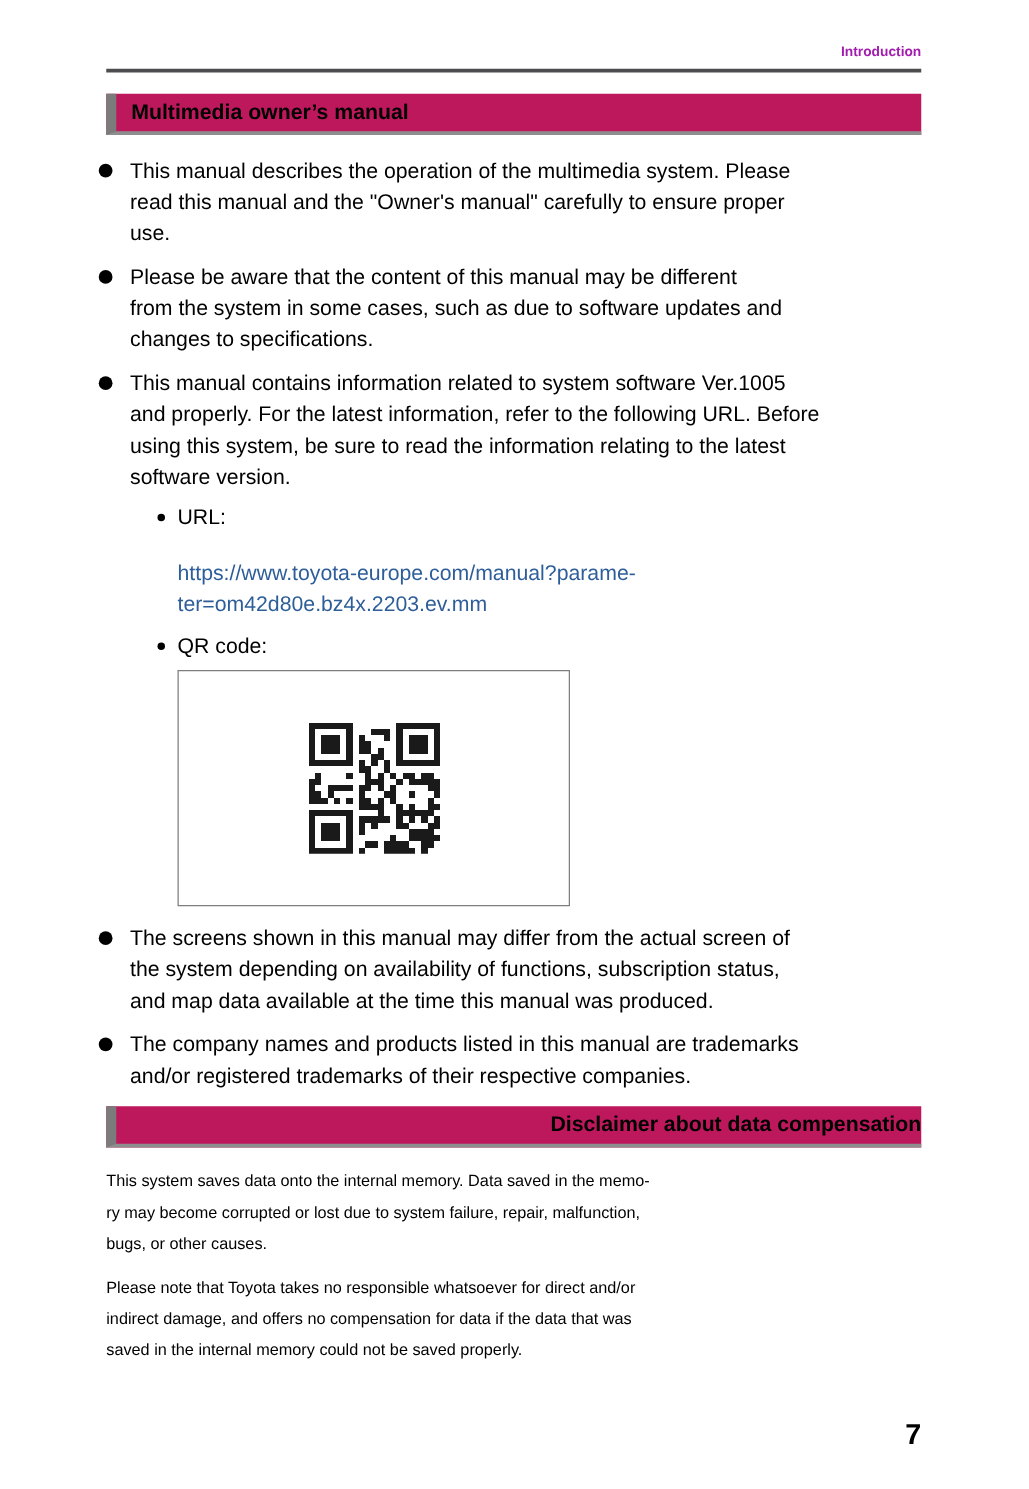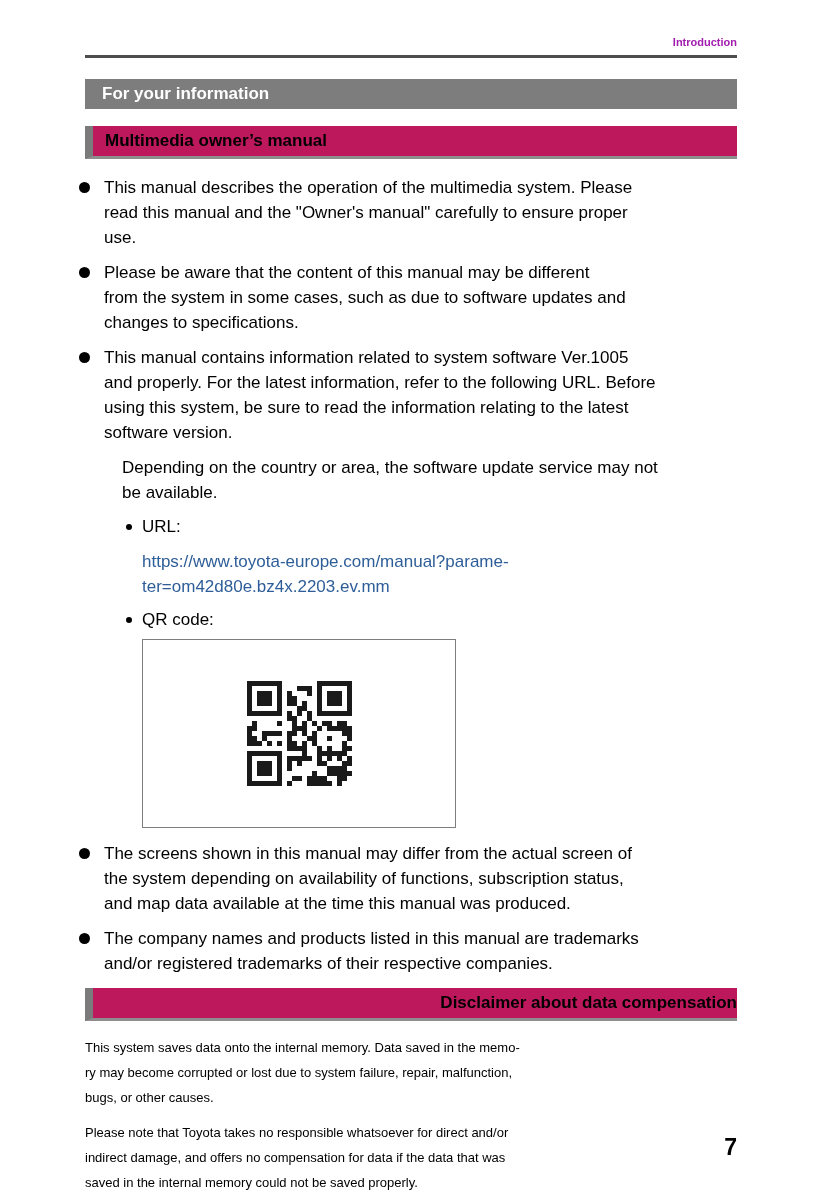--- a/index.html
+++ b/index.html
@@ -48,21 +48,21 @@
   ul.sublist { list-style:none; margin:8px 0 0 22px; padding:0; }
   ul.sublist > li {
     position:relative; padding-left:16px; margin:0 0 9px 0;
     font-size:17px; line-height:24px;
   }
   .subdot {
     position:absolute; left:0; top:9px;
     width:6px; height:6px; border-radius:50%; background:#000;
   }
   a.manual-link {
-    display:block; margin-top:10px;
+    display:block; margin-top:20px;
     color:#2e5e99; text-decoration:none;
     font-size:17px; line-height:25px;
   }
 
   .qr-box {
     margin-top:7px; width:312px; height:187px;
     border:1px solid #7e7e7e; background:#fff;
     display:flex; align-items:center; justify-content:center;
   }
   .qr-box svg { display:block; }
@@ -77,21 +77,20 @@
 </style>
 </head>
 <body>
 
 <div class="page">
   <div class="content">
 
     <div class="page-header">Introduction</div>
     <div class="header-rule"></div>
 
-    <div class="banner-dark">For your information</div>
 
     <div class="banner-light">Multimedia owner’s manual</div>
 
     <ul class="bullets">
       <li>
         <span class="dot"></span>
         <span class="lines">This manual describes the operation of the multimedia system. Please
 read this manual and the "Owner's manual" carefully to ensure proper
 use.</span>
       </li>
@@ -100,22 +99,20 @@
         <span class="lines">Please be aware that the content of this manual may be different
 from the system in some cases, such as due to software updates and
 changes to specifications.</span>
       </li>
       <li>
         <span class="dot"></span>
         <span class="lines">This manual contains information related to system software Ver.1005
 and properly. For the latest information, refer to the following URL. Before
 using this system, be sure to read the information relating to the latest
 software version.</span>
-        <div class="note-par lines">Depending on the country or area, the software update service may not
-be available.</div>
 
         <ul class="sublist">
           <li>
             <span class="subdot"></span>
             <span>URL:</span>
             <a class="manual-link lines" href="#">https://www.toyota-europe.com/manual?parame-
 ter=om42d80e.bz4x.2203.ev.mm</a>
           </li>
           <li>
             <span class="subdot"></span>

